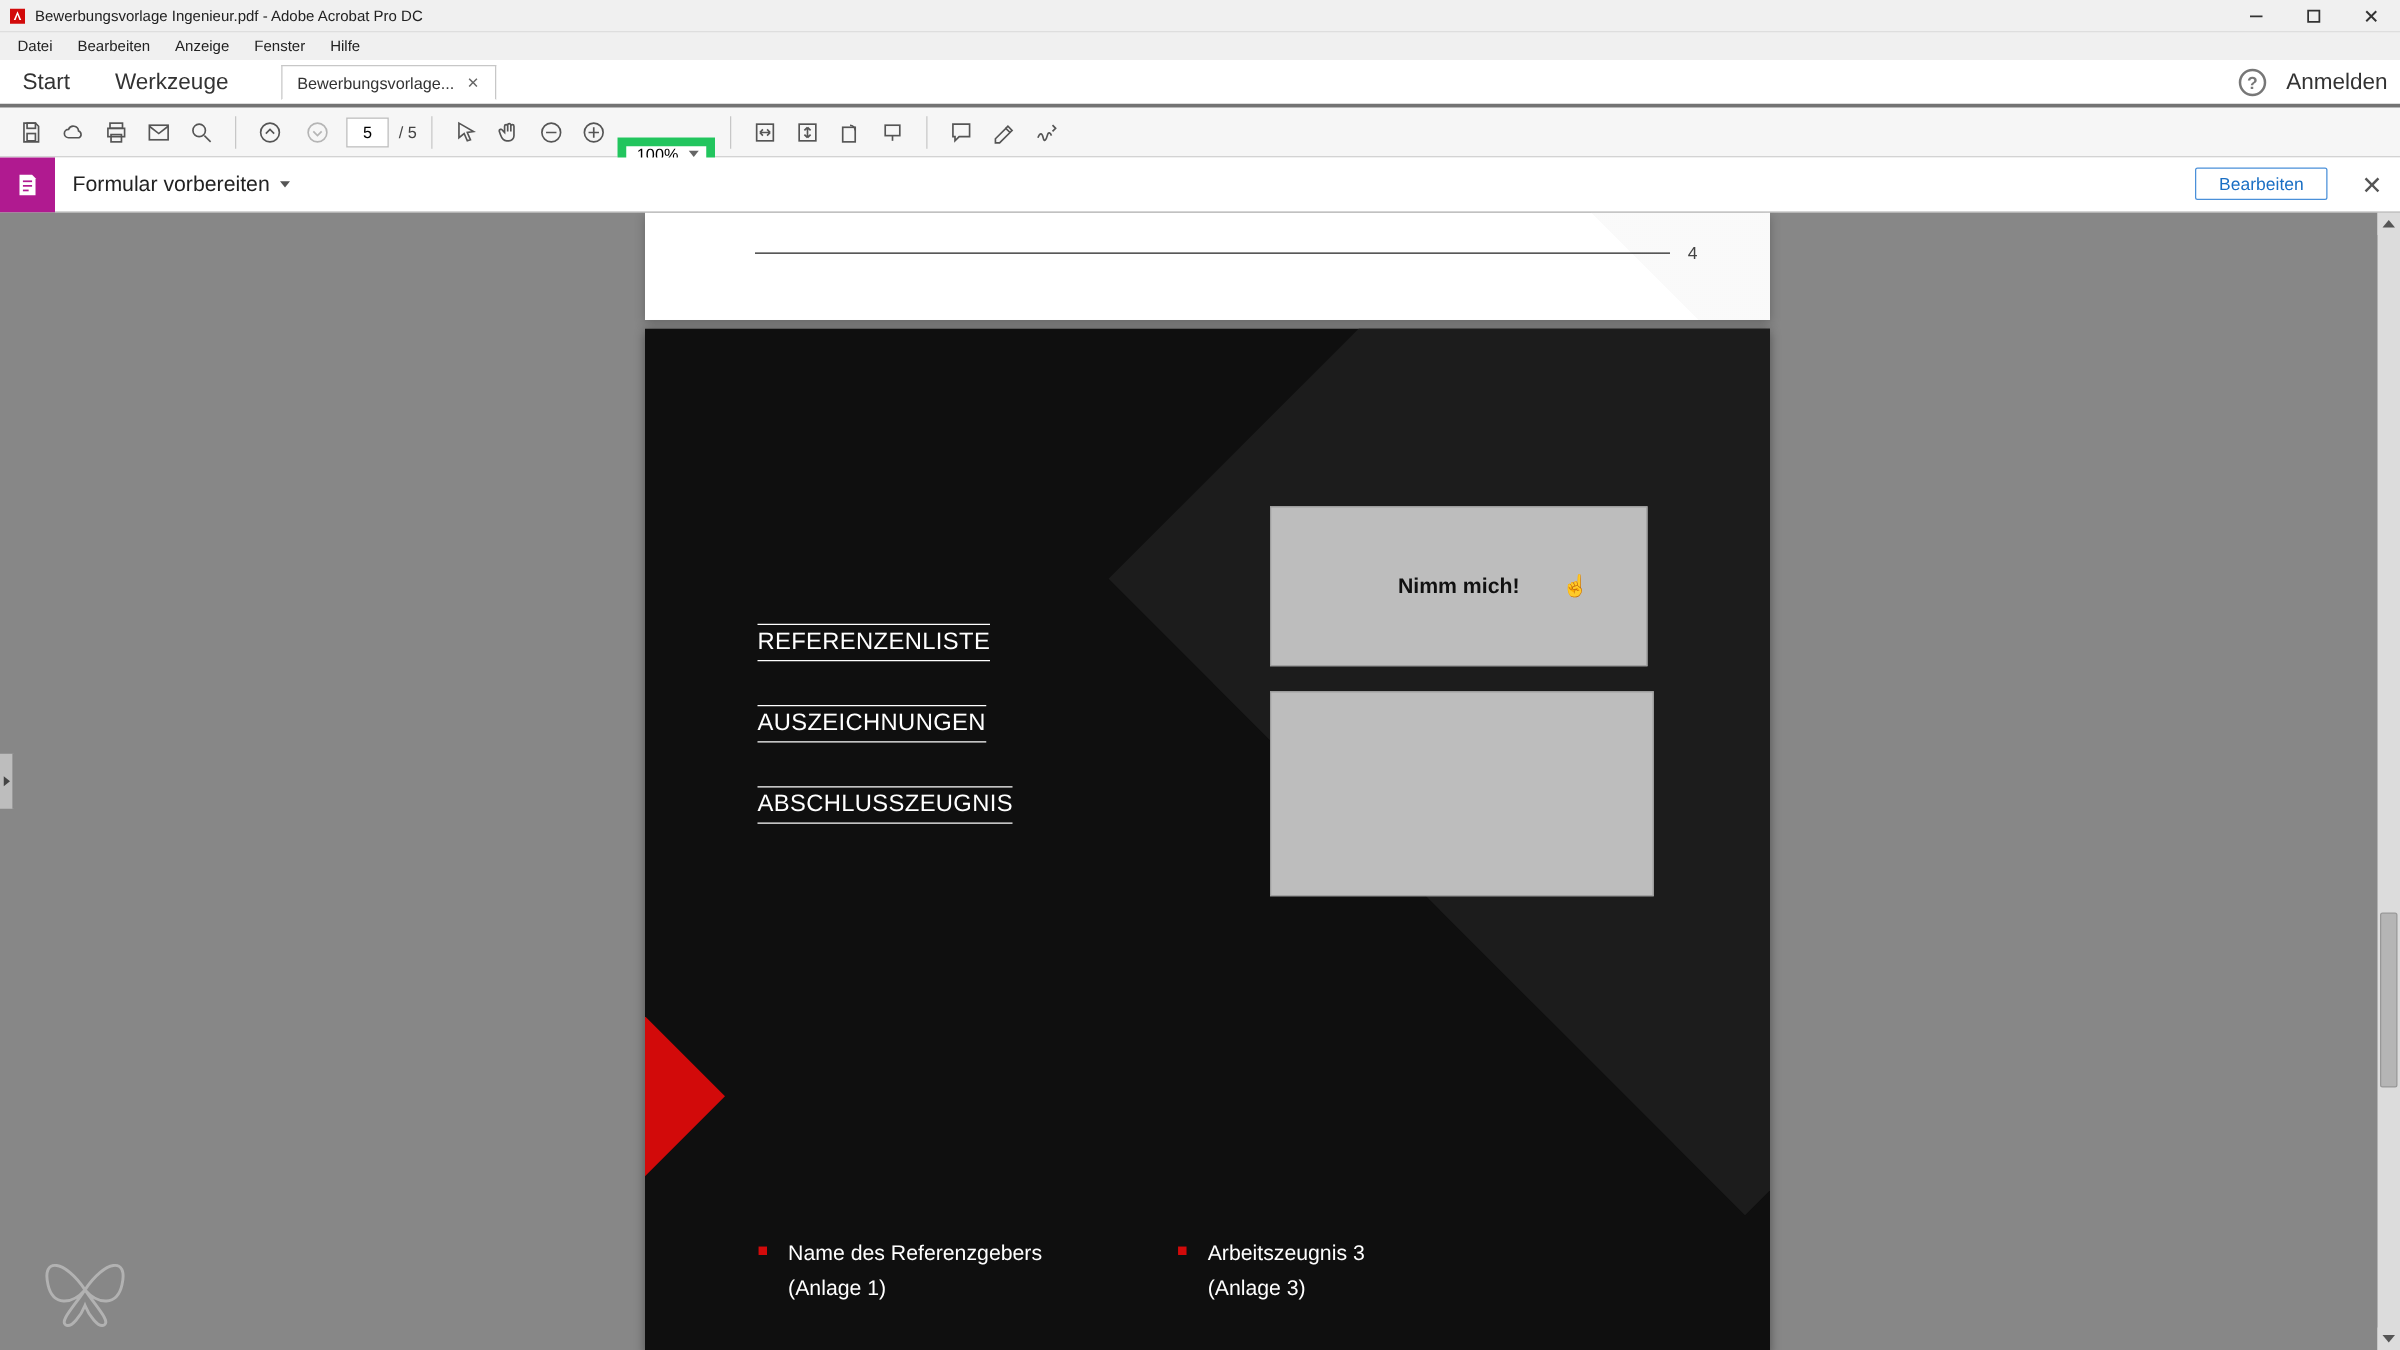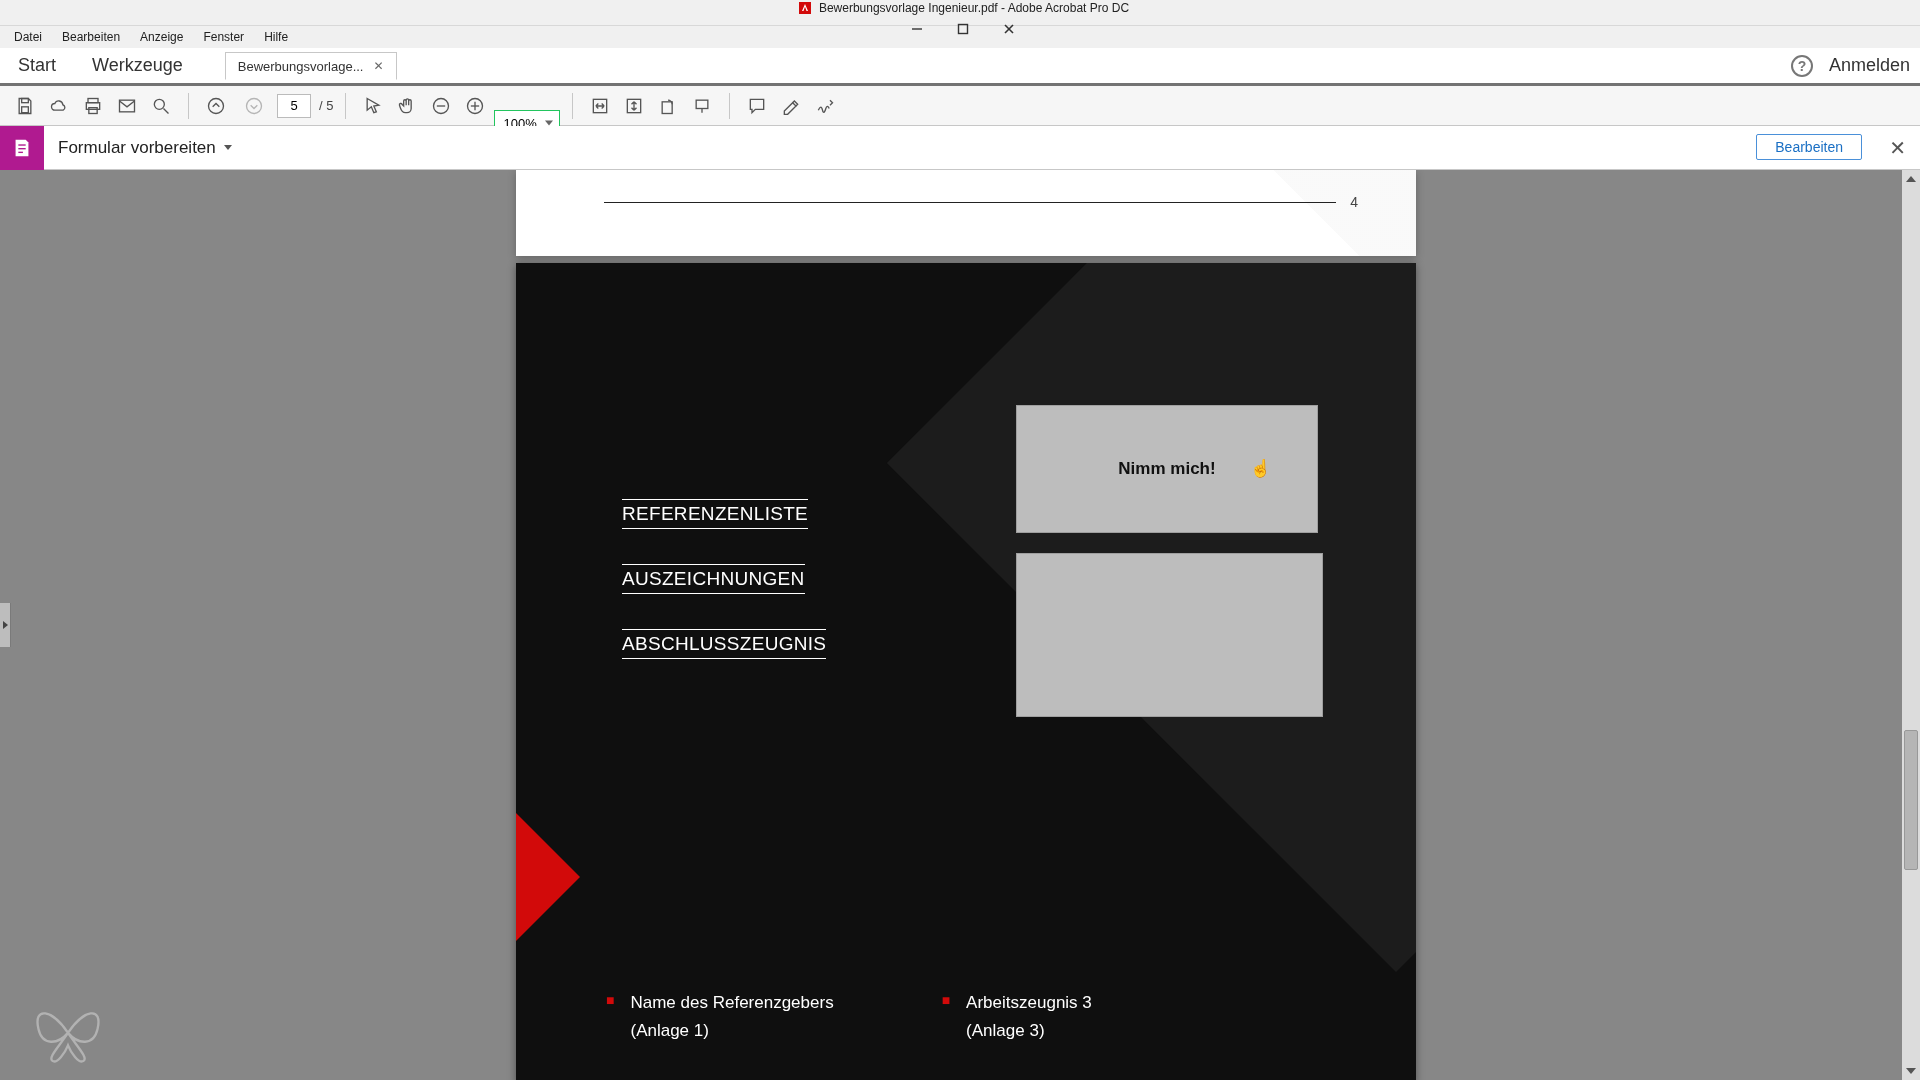--- a/index.html
+++ b/index.html
@@ -1,19 +1,19 @@
 <!DOCTYPE html>
 <html><head>
 <meta charset="utf-8">
 <style>
 * { margin: 0; padding: 0; box-sizing: border-box; font-family: "Segoe UI", Tahoma, sans-serif; }
 html, body { width: 1920px; height: 1080px; overflow: hidden; background: #fff; }
 
 
-.titlebar { height: 26px; background: #f0f0f0; display: flex; align-items: center; justify-content: space-between; padding-left: 6px; font-size: 12px; color: #222; border-bottom: 1px solid #d8d8d8; flex-direction: column; }
+.titlebar { height: 26px; background: #f0f0f0; display: flex; align-items: center; justify-content: space-between; padding-left: 6px; font-size: 12px; color: #222; border-bottom: 1px solid #d8d8d8; }
 .titlebar-left { display: flex; align-items: center; gap: 6px; }
 .app-icon { width: 16px; height: 16px; }
 .win-controls { display: flex; }
 .win-btn { width: 46px; height: 26px; display: flex; align-items: center; justify-content: center; font-size: 12px; color: #333; }
 
 
 .menubar { height: 22px; background: #f0f0f0; display: flex; align-items: center; padding-left: 4px; font-size: 12px; color: #222; gap: 0; }
 .menubar-item { padding: 2px 10px; }
 
 
@@ -26,21 +26,21 @@
 .signin { font-size: 18px; color: #333; }
 
 
 .toolbar { height: 40px; background: #f6f6f6; border-bottom: 1px solid #c7c7c7; display: flex; align-items: center; padding: 0 10px; gap: 4px; }
 .tb-sep { width: 1px; height: 26px; background: #c7c7c7; margin: 0 8px; }
 .tb-btn { width: 30px; height: 30px; display: flex; align-items: center; justify-content: center; color: #555; }
 .tb-btn svg { width: 20px; height: 20px; stroke: #555; fill: none; stroke-width: 1.6; }
 .page-group { display: flex; align-items: center; gap: 8px; }
 .page-input { width: 34px; height: 24px; border: 1px solid #bbb; text-align: center; font-size: 13px; background: #fff; }
 .page-total { font-size: 13px; color: #444; }
-.zoom-select { height: 26px; border: 1px solid #22c55e; padding: 0 22px 0 8px; font-size: 13px; background: #fff; position: relative; display: flex; align-items: center; margin-top: 35px; }
+.zoom-select { height: 26px; border: 7px solid #22c55e; padding: 0 22px 0 8px; font-size: 13px; background: #fff; position: relative; display: flex; align-items: center; margin-top: 35px; }
 .zoom-select::after { content: ""; position: absolute; right: 6px; top: 50%; border-left: 4px solid transparent; border-right: 4px solid transparent; border-top: 5px solid #666; transform: translateY(-50%); }
 
 
 .tool-strip { height: 44px; display: flex; align-items: center; position: relative; background: #fff; border-bottom: 1px solid #c7c7c7; }
 .tool-icon-box { width: 44px; height: 44px; background: #b01a90; display: flex; align-items: center; justify-content: center; }
 .tool-icon-box svg { width: 22px; height: 22px; fill: #fff; }
 .tool-dropdown { margin-left: 14px; font-size: 17px; color: #222; display: flex; align-items: center; gap: 8px; }
 .tool-dropdown .caret { border-left: 4px solid transparent; border-right: 4px solid transparent; border-top: 5px solid #555; }
 .edit-btn { position: absolute; right: 58px; top: 8px; border: 1px solid #4a90d9; color: #1a6fc4; background: #fff; padding: 4px 18px; font-size: 14px; border-radius: 2px; }
 .close-tool { position: absolute; right: 14px; top: 10px; font-size: 20px; color: #555; }
@@ -54,21 +54,21 @@
 .prev-page .hr-line { position: absolute; left: 88px; right: 80px; top: 32px; height: 1px; background: #222; }
 .prev-page .pgnum { position: absolute; right: 58px; top: 24px; font-size: 14px; color: #444; }
 .prev-page .corner-cut { position: absolute; right: 0; top: 0; width: 200px; height: 86px; background: linear-gradient(225deg, #f0f0f0 0 50%, transparent 50%); opacity:.35; }
 
 .page-gap { height: 7px; }
 
 
 .cur-page { background: #0f0f0f; margin-left: 12px; position: relative; box-shadow: 0 2px 8px rgba(0,0,0,.4); height: 820px; color: #fff; overflow: hidden; }
 .diag-sheen { position: absolute; top: -160px; right: -340px; width: 720px; height: 720px; background: #1c1c1c; transform: rotate(45deg); }
 .headings { position: absolute; left: 90px; top: 236px; font-size: 19px; letter-spacing: .3px; }
-.heading-row { margin-bottom: 35px; margin-left: 16px; }
+.heading-row { margin-bottom: 35px; }
 .heading-row span { display: inline-block; border-top: 1px solid #fff; border-bottom: 1px solid #fff; padding: 3px 0; }
 
 .gray-rect { position: absolute; background: #bdbdbd; border: 1px solid #9f9f9f; }
 .rect1 { left: 500px; top: 142px; width: 302px; height: 128px; display: flex; align-items: center; justify-content: center; font-weight: bold; color: #111; font-size: 17px; }
 .rect2 { left: 500px; top: 290px; width: 307px; height: 164px; }
 
 .red-arrow { position: absolute; left: -2px; top: 548px; width: 0; height: 0; border-top: 66px solid transparent; border-bottom: 66px solid transparent; border-left: 66px solid #d20a0a; }
 
 .cols { position: absolute; left: 90px; top: 726px; display: flex; gap: 108px; font-size: 17px; }
 .col { display: flex; gap: 16px; }

